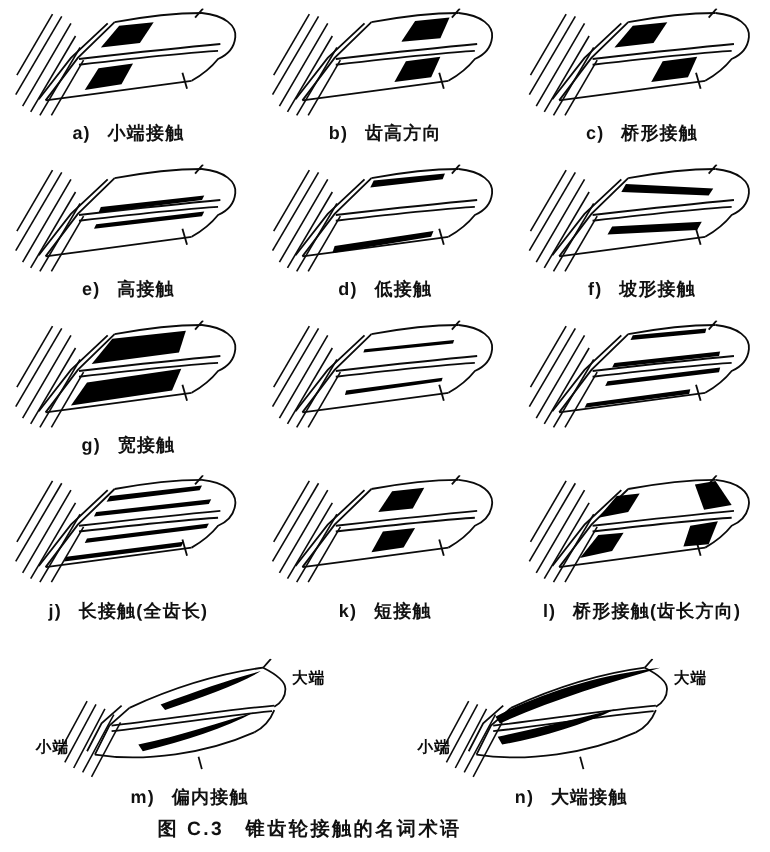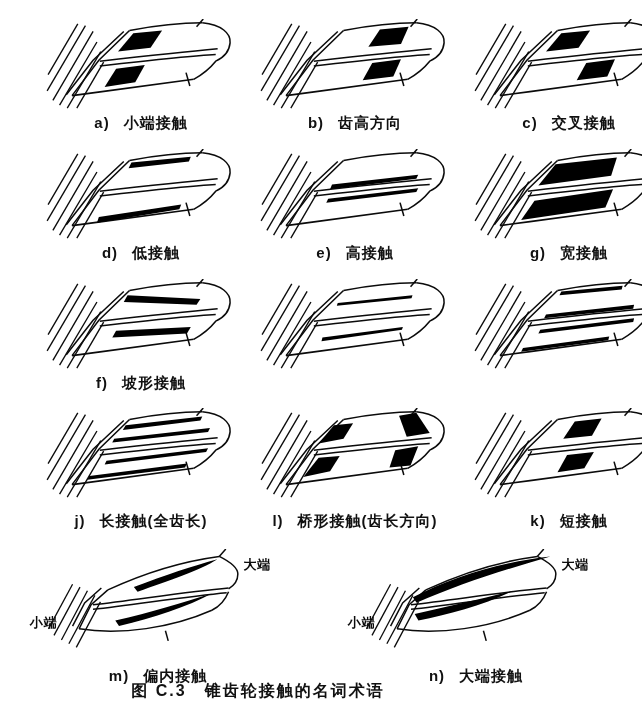--- a/index.html
+++ b/index.html
@@ -2,34 +2,33 @@
 <html><head>
 <meta charset="utf-8">
 <style>
   html,body{margin:0;padding:0;background:#e8e8e8;}
   .page{
     position:relative;width:642px;height:710px;background:#ffffff;
     font-family:"Liberation Sans","DejaVu Sans",sans-serif;color:#111;
     overflow:hidden;margin:0 auto;
   }
   .grid{
-    position:absolute;top:16px;left:0;width:586px;
+    position:absolute;top:4px;left:0;width:586px;
     display:grid;grid-template-columns:repeat(3,214px);
     grid-template-rows:130px 130px 129px 150px;
-    padding-left:34px;
   }
   .fig{display:flex;flex-direction:column;align-items:center;margin:0;}
   .fig svg{margin-top:3px;display:block;}
   .fig figcaption{margin-top:4px;font-size:15px;font-weight:600;letter-spacing:1px;white-space:nowrap;}
   .grid .fig:nth-child(n+10) figcaption{margin-top:13px;text-align:right;}
   .flabel{margin-right:14px;font-weight:600;}
   .row-curved{position:absolute;top:546px;left:0;width:642px;height:132px;}
   .fig-m{position:absolute;left:10px;top:0;width:296px;}
   .fig-n{position:absolute;left:328px;top:0;width:296px;}
-  .fig-curved figcaption{margin-top:14px;text-align:center;}
+  .fig-curved figcaption{margin-top:2px;text-align:center;}
   .main-caption{
     position:absolute;top:681px;left:0;width:516px;text-align:center;
     font-size:16px;font-weight:700;letter-spacing:2px;
   }
   .stroke{fill:none;stroke:#0b0b0b;stroke-width:1.6;}
   .hatch{fill:none;stroke:#0b0b0b;stroke-width:1.4;}
   .patch{fill:#000;stroke:none;}
   .endlabel{font-size:14px;font-weight:600;fill:#0b0b0b;letter-spacing:1px;}
 </style>
 </head>
@@ -94,21 +93,43 @@
           <path d="M88,12 C120,6 148,4 164,4" class="stroke"></path>
           <path d="M164,4 C184,6 194,15 193,25 C192,35 185,41 178,44 C170,54 162,59 155,63" class="stroke"></path>
           <path d="M28,80 C72,74 120,68 155,63" class="stroke"></path>
           <path d="M57,44 C110,38 158,33 180,31" class="stroke"></path>
           <path d="M57,49 C110,43 158,38 178,37" class="stroke"></path>
           <path d="M158,8 L165,0" class="stroke"></path>
           <path d="M147,56 L151,70" class="stroke"></path>
           <polygon points="92,15 122,12 110,30 76,34" class="patch"></polygon>
           <polygon points="118,46 148,42 140,60 108,64" class="patch"></polygon>
         </svg>
-        <figcaption><span class="flabel">c)</span><span class="ftitle">交叉接触</span></figcaption>
+        <figcaption><span class="flabel">c)</span><span class="ftitle">桥形接触</span></figcaption>
+      </figure>
+      <figure class="fig">
+        <svg viewBox="0 0 200 95" width="192" height="91">
+          <path d="M3,58 L34,5" class="hatch"></path>
+          <path d="M2,75 L42,7" class="hatch"></path>
+          <path d="M8,85 L50,13" class="hatch"></path>
+          <path d="M15,90 L54,24" class="hatch"></path>
+          <path d="M23,93 L58,34" class="hatch"></path>
+          <path d="M33,93 L61,45" class="hatch"></path>
+          <path d="M88,12 L56,43 L28,80" class="stroke"></path>
+          <path d="M82,13 L50,43 L22,79" class="stroke"></path>
+          <path d="M88,12 C120,6 148,4 164,4" class="stroke"></path>
+          <path d="M164,4 C184,6 194,15 193,25 C192,35 185,41 178,44 C170,54 162,59 155,63" class="stroke"></path>
+          <path d="M28,80 C72,74 120,68 155,63" class="stroke"></path>
+          <path d="M57,44 C110,38 158,33 180,31" class="stroke"></path>
+          <path d="M57,49 C110,43 158,38 178,37" class="stroke"></path>
+          <path d="M158,8 L165,0" class="stroke"></path>
+          <path d="M147,56 L151,70" class="stroke"></path>
+          <polygon points="76,37 166,27 164,31 74,42" class="patch"></polygon>
+          <polygon points="72,52 166,41 164,45 70,56" class="patch"></polygon>
+        </svg>
+        <figcaption><span class="flabel">e)</span><span class="ftitle">高接触</span></figcaption>
       </figure>
       <figure class="fig">
         <svg viewBox="0 0 200 95" width="192" height="91">
           <path d="M3,58 L34,5" class="hatch"></path>
           <path d="M2,75 L42,7" class="hatch"></path>
           <path d="M8,85 L50,13" class="hatch"></path>
           <path d="M15,90 L54,24" class="hatch"></path>
           <path d="M23,93 L58,34" class="hatch"></path>
           <path d="M33,93 L61,45" class="hatch"></path>
           <path d="M88,12 L56,43 L28,80" class="stroke"></path>
@@ -135,24 +156,24 @@
           <path d="M33,93 L61,45" class="hatch"></path>
           <path d="M88,12 L56,43 L28,80" class="stroke"></path>
           <path d="M82,13 L50,43 L22,79" class="stroke"></path>
           <path d="M88,12 C120,6 148,4 164,4" class="stroke"></path>
           <path d="M164,4 C184,6 194,15 193,25 C192,35 185,41 178,44 C170,54 162,59 155,63" class="stroke"></path>
           <path d="M28,80 C72,74 120,68 155,63" class="stroke"></path>
           <path d="M57,44 C110,38 158,33 180,31" class="stroke"></path>
           <path d="M57,49 C110,43 158,38 178,37" class="stroke"></path>
           <path d="M158,8 L165,0" class="stroke"></path>
           <path d="M147,56 L151,70" class="stroke"></path>
-          <polygon points="76,37 166,27 164,31 74,42" class="patch"></polygon>
-          <polygon points="72,52 166,41 164,45 70,56" class="patch"></polygon>
-        </svg>
-        <figcaption><span class="flabel">e)</span><span class="ftitle">高接触</span></figcaption>
+          <polygon points="86,17 162,21 158,27 82,24" class="patch"></polygon>
+          <polygon points="74,54 152,50 148,57 70,61" class="patch"></polygon>
+        </svg>
+        <figcaption><span class="flabel">f)</span><span class="ftitle">坡形接触</span></figcaption>
       </figure>
       <figure class="fig">
         <svg viewBox="0 0 200 95" width="192" height="91">
           <path d="M3,58 L34,5" class="hatch"></path>
           <path d="M2,75 L42,7" class="hatch"></path>
           <path d="M8,85 L50,13" class="hatch"></path>
           <path d="M15,90 L54,24" class="hatch"></path>
           <path d="M23,93 L58,34" class="hatch"></path>
           <path d="M33,93 L61,45" class="hatch"></path>
           <path d="M88,12 L56,43 L28,80" class="stroke"></path>
@@ -161,42 +182,20 @@
           <path d="M164,4 C184,6 194,15 193,25 C192,35 185,41 178,44 C170,54 162,59 155,63" class="stroke"></path>
           <path d="M28,80 C72,74 120,68 155,63" class="stroke"></path>
           <path d="M57,44 C110,38 158,33 180,31" class="stroke"></path>
           <path d="M57,49 C110,43 158,38 178,37" class="stroke"></path>
           <path d="M158,8 L165,0" class="stroke"></path>
           <path d="M147,56 L151,70" class="stroke"></path>
           <polygon points="86,16 150,9 144,28 68,38" class="patch"></polygon>
           <polygon points="64,54 146,42 138,61 50,74" class="patch"></polygon>
         </svg>
         <figcaption><span class="flabel">g)</span><span class="ftitle">宽接触</span></figcaption>
-      </figure>
-      <figure class="fig">
-        <svg viewBox="0 0 200 95" width="192" height="91">
-          <path d="M3,58 L34,5" class="hatch"></path>
-          <path d="M2,75 L42,7" class="hatch"></path>
-          <path d="M8,85 L50,13" class="hatch"></path>
-          <path d="M15,90 L54,24" class="hatch"></path>
-          <path d="M23,93 L58,34" class="hatch"></path>
-          <path d="M33,93 L61,45" class="hatch"></path>
-          <path d="M88,12 L56,43 L28,80" class="stroke"></path>
-          <path d="M82,13 L50,43 L22,79" class="stroke"></path>
-          <path d="M88,12 C120,6 148,4 164,4" class="stroke"></path>
-          <path d="M164,4 C184,6 194,15 193,25 C192,35 185,41 178,44 C170,54 162,59 155,63" class="stroke"></path>
-          <path d="M28,80 C72,74 120,68 155,63" class="stroke"></path>
-          <path d="M57,44 C110,38 158,33 180,31" class="stroke"></path>
-          <path d="M57,49 C110,43 158,38 178,37" class="stroke"></path>
-          <path d="M158,8 L165,0" class="stroke"></path>
-          <path d="M147,56 L151,70" class="stroke"></path>
-          <polygon points="86,17 162,21 158,27 82,24" class="patch"></polygon>
-          <polygon points="74,54 152,50 148,57 70,61" class="patch"></polygon>
-        </svg>
-        <figcaption><span class="flabel">f)</span><span class="ftitle">坡形接触</span></figcaption>
       </figure>
       <figure class="fig">
         <svg viewBox="0 0 200 95" width="192" height="91">
           <path d="M3,58 L34,5" class="hatch"></path>
           <path d="M2,75 L42,7" class="hatch"></path>
           <path d="M8,85 L50,13" class="hatch"></path>
           <path d="M15,90 L54,24" class="hatch"></path>
           <path d="M23,93 L58,34" class="hatch"></path>
           <path d="M33,93 L61,45" class="hatch"></path>
           <path d="M88,12 L56,43 L28,80" class="stroke"></path>
@@ -269,48 +268,48 @@
           <path d="M33,93 L61,45" class="hatch"></path>
           <path d="M88,12 L56,43 L28,80" class="stroke"></path>
           <path d="M82,13 L50,43 L22,79" class="stroke"></path>
           <path d="M88,12 C120,6 148,4 164,4" class="stroke"></path>
           <path d="M164,4 C184,6 194,15 193,25 C192,35 185,41 178,44 C170,54 162,59 155,63" class="stroke"></path>
           <path d="M28,80 C72,74 120,68 155,63" class="stroke"></path>
           <path d="M57,44 C110,38 158,33 180,31" class="stroke"></path>
           <path d="M57,49 C110,43 158,38 178,37" class="stroke"></path>
           <path d="M158,8 L165,0" class="stroke"></path>
           <path d="M147,56 L151,70" class="stroke"></path>
+          <polygon points="106,14 134,11 124,29 94,32" class="patch"></polygon>
+          <polygon points="98,49 126,46 116,63 88,67" class="patch"></polygon>
+        </svg>
+        <figcaption><span class="flabel">k)</span><span class="ftitle">短接触</span></figcaption>
+      </figure>
+      <figure class="fig">
+        <svg viewBox="0 0 200 95" width="192" height="91">
+          <path d="M3,58 L34,5" class="hatch"></path>
+          <path d="M2,75 L42,7" class="hatch"></path>
+          <path d="M8,85 L50,13" class="hatch"></path>
+          <path d="M15,90 L54,24" class="hatch"></path>
+          <path d="M23,93 L58,34" class="hatch"></path>
+          <path d="M33,93 L61,45" class="hatch"></path>
+          <path d="M88,12 L56,43 L28,80" class="stroke"></path>
+          <path d="M82,13 L50,43 L22,79" class="stroke"></path>
+          <path d="M88,12 C120,6 148,4 164,4" class="stroke"></path>
+          <path d="M164,4 C184,6 194,15 193,25 C192,35 185,41 178,44 C170,54 162,59 155,63" class="stroke"></path>
+          <path d="M28,80 C72,74 120,68 155,63" class="stroke"></path>
+          <path d="M57,44 C110,38 158,33 180,31" class="stroke"></path>
+          <path d="M57,49 C110,43 158,38 178,37" class="stroke"></path>
+          <path d="M158,8 L165,0" class="stroke"></path>
+          <path d="M147,56 L151,70" class="stroke"></path>
           <polygon points="78,18 98,16 88,32 62,37" class="patch"></polygon>
           <polygon points="146,8 164,5 178,26 154,30" class="patch"></polygon>
           <polygon points="62,52 84,50 74,66 46,72" class="patch"></polygon>
           <polygon points="142,44 166,40 158,60 136,62" class="patch"></polygon>
         </svg>
         <figcaption><span class="flabel">l)</span><span class="ftitle">桥形接触(齿长方向)</span></figcaption>
-      </figure>
-      <figure class="fig">
-        <svg viewBox="0 0 200 95" width="192" height="91">
-          <path d="M3,58 L34,5" class="hatch"></path>
-          <path d="M2,75 L42,7" class="hatch"></path>
-          <path d="M8,85 L50,13" class="hatch"></path>
-          <path d="M15,90 L54,24" class="hatch"></path>
-          <path d="M23,93 L58,34" class="hatch"></path>
-          <path d="M33,93 L61,45" class="hatch"></path>
-          <path d="M88,12 L56,43 L28,80" class="stroke"></path>
-          <path d="M82,13 L50,43 L22,79" class="stroke"></path>
-          <path d="M88,12 C120,6 148,4 164,4" class="stroke"></path>
-          <path d="M164,4 C184,6 194,15 193,25 C192,35 185,41 178,44 C170,54 162,59 155,63" class="stroke"></path>
-          <path d="M28,80 C72,74 120,68 155,63" class="stroke"></path>
-          <path d="M57,44 C110,38 158,33 180,31" class="stroke"></path>
-          <path d="M57,49 C110,43 158,38 178,37" class="stroke"></path>
-          <path d="M158,8 L165,0" class="stroke"></path>
-          <path d="M147,56 L151,70" class="stroke"></path>
-          <polygon points="106,14 134,11 124,29 94,32" class="patch"></polygon>
-          <polygon points="98,49 126,46 116,63 88,67" class="patch"></polygon>
-        </svg>
-        <figcaption><span class="flabel">k)</span><span class="ftitle">短接触</span></figcaption>
       </figure>
     </div>
   <div class="row-curved" id="rowCurved">
       <figure class="fig fig-curved fig-m">
         <svg viewBox="0 0 280 112" width="280" height="104">
           <path d="M22,86 L48,38" class="hatch"></path>
           <path d="M28,93 L56,41" class="hatch"></path>
           <path d="M36,98 L64,45" class="hatch"></path>
           <path d="M44,102 L72,50" class="hatch"></path>
           <path d="M52,106 L78,57" class="hatch"></path>

